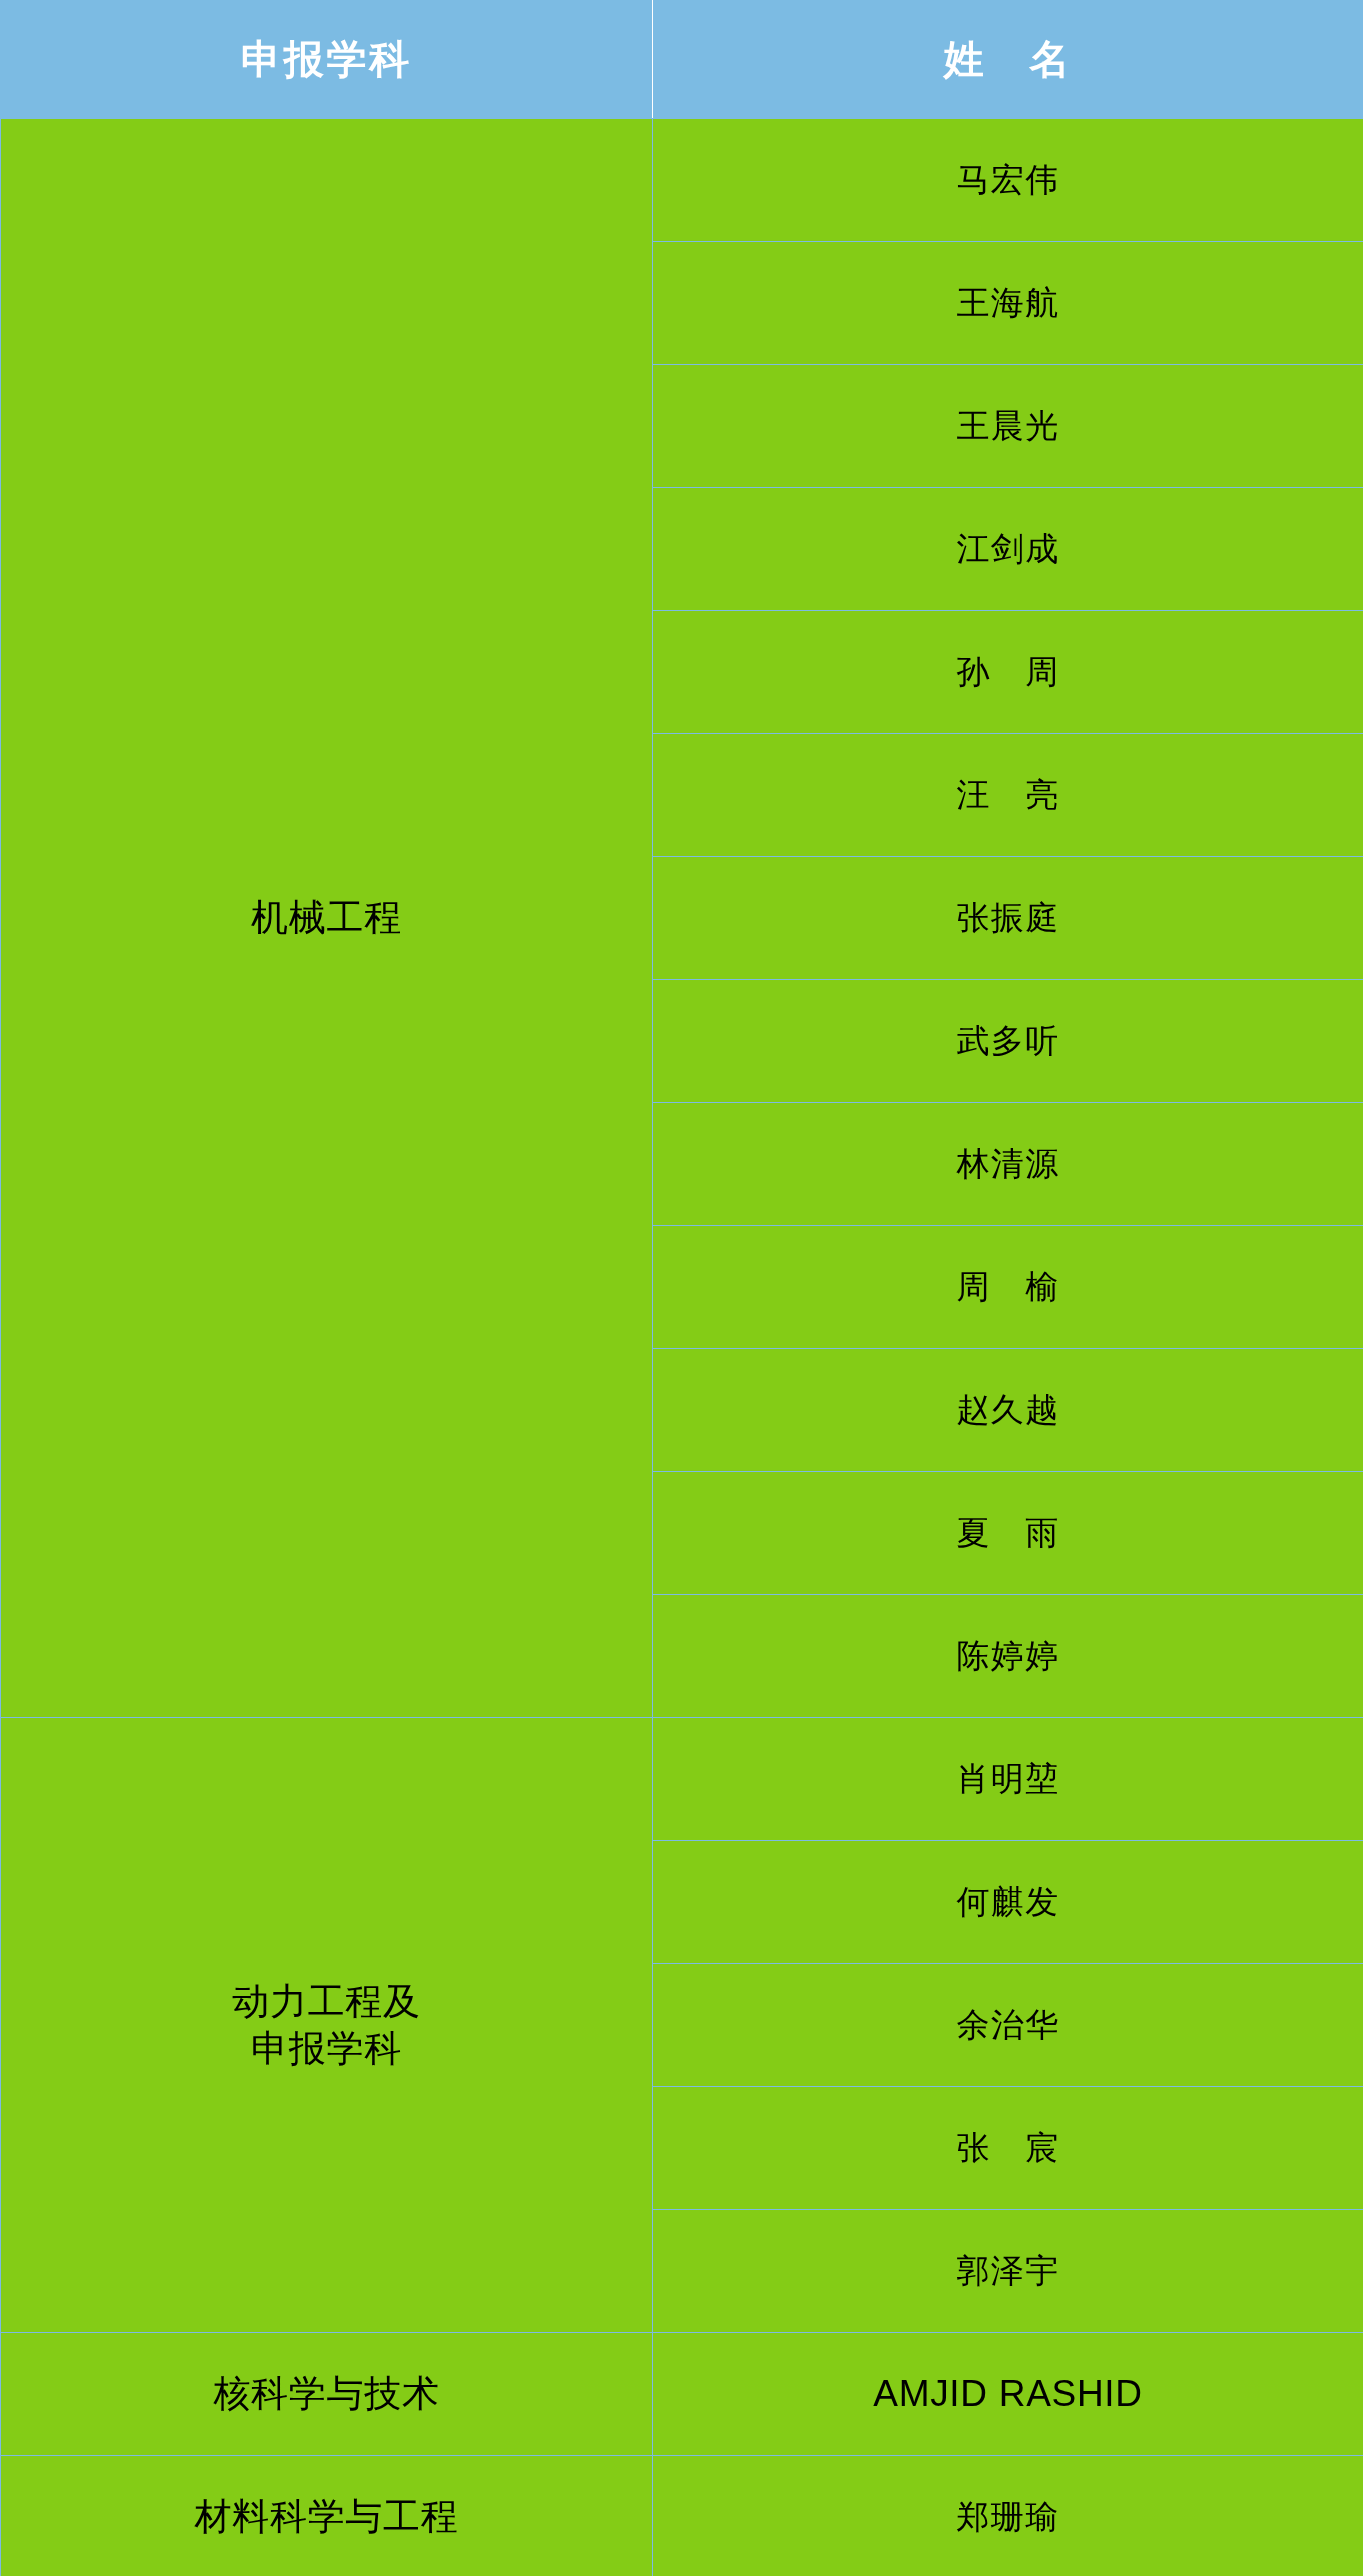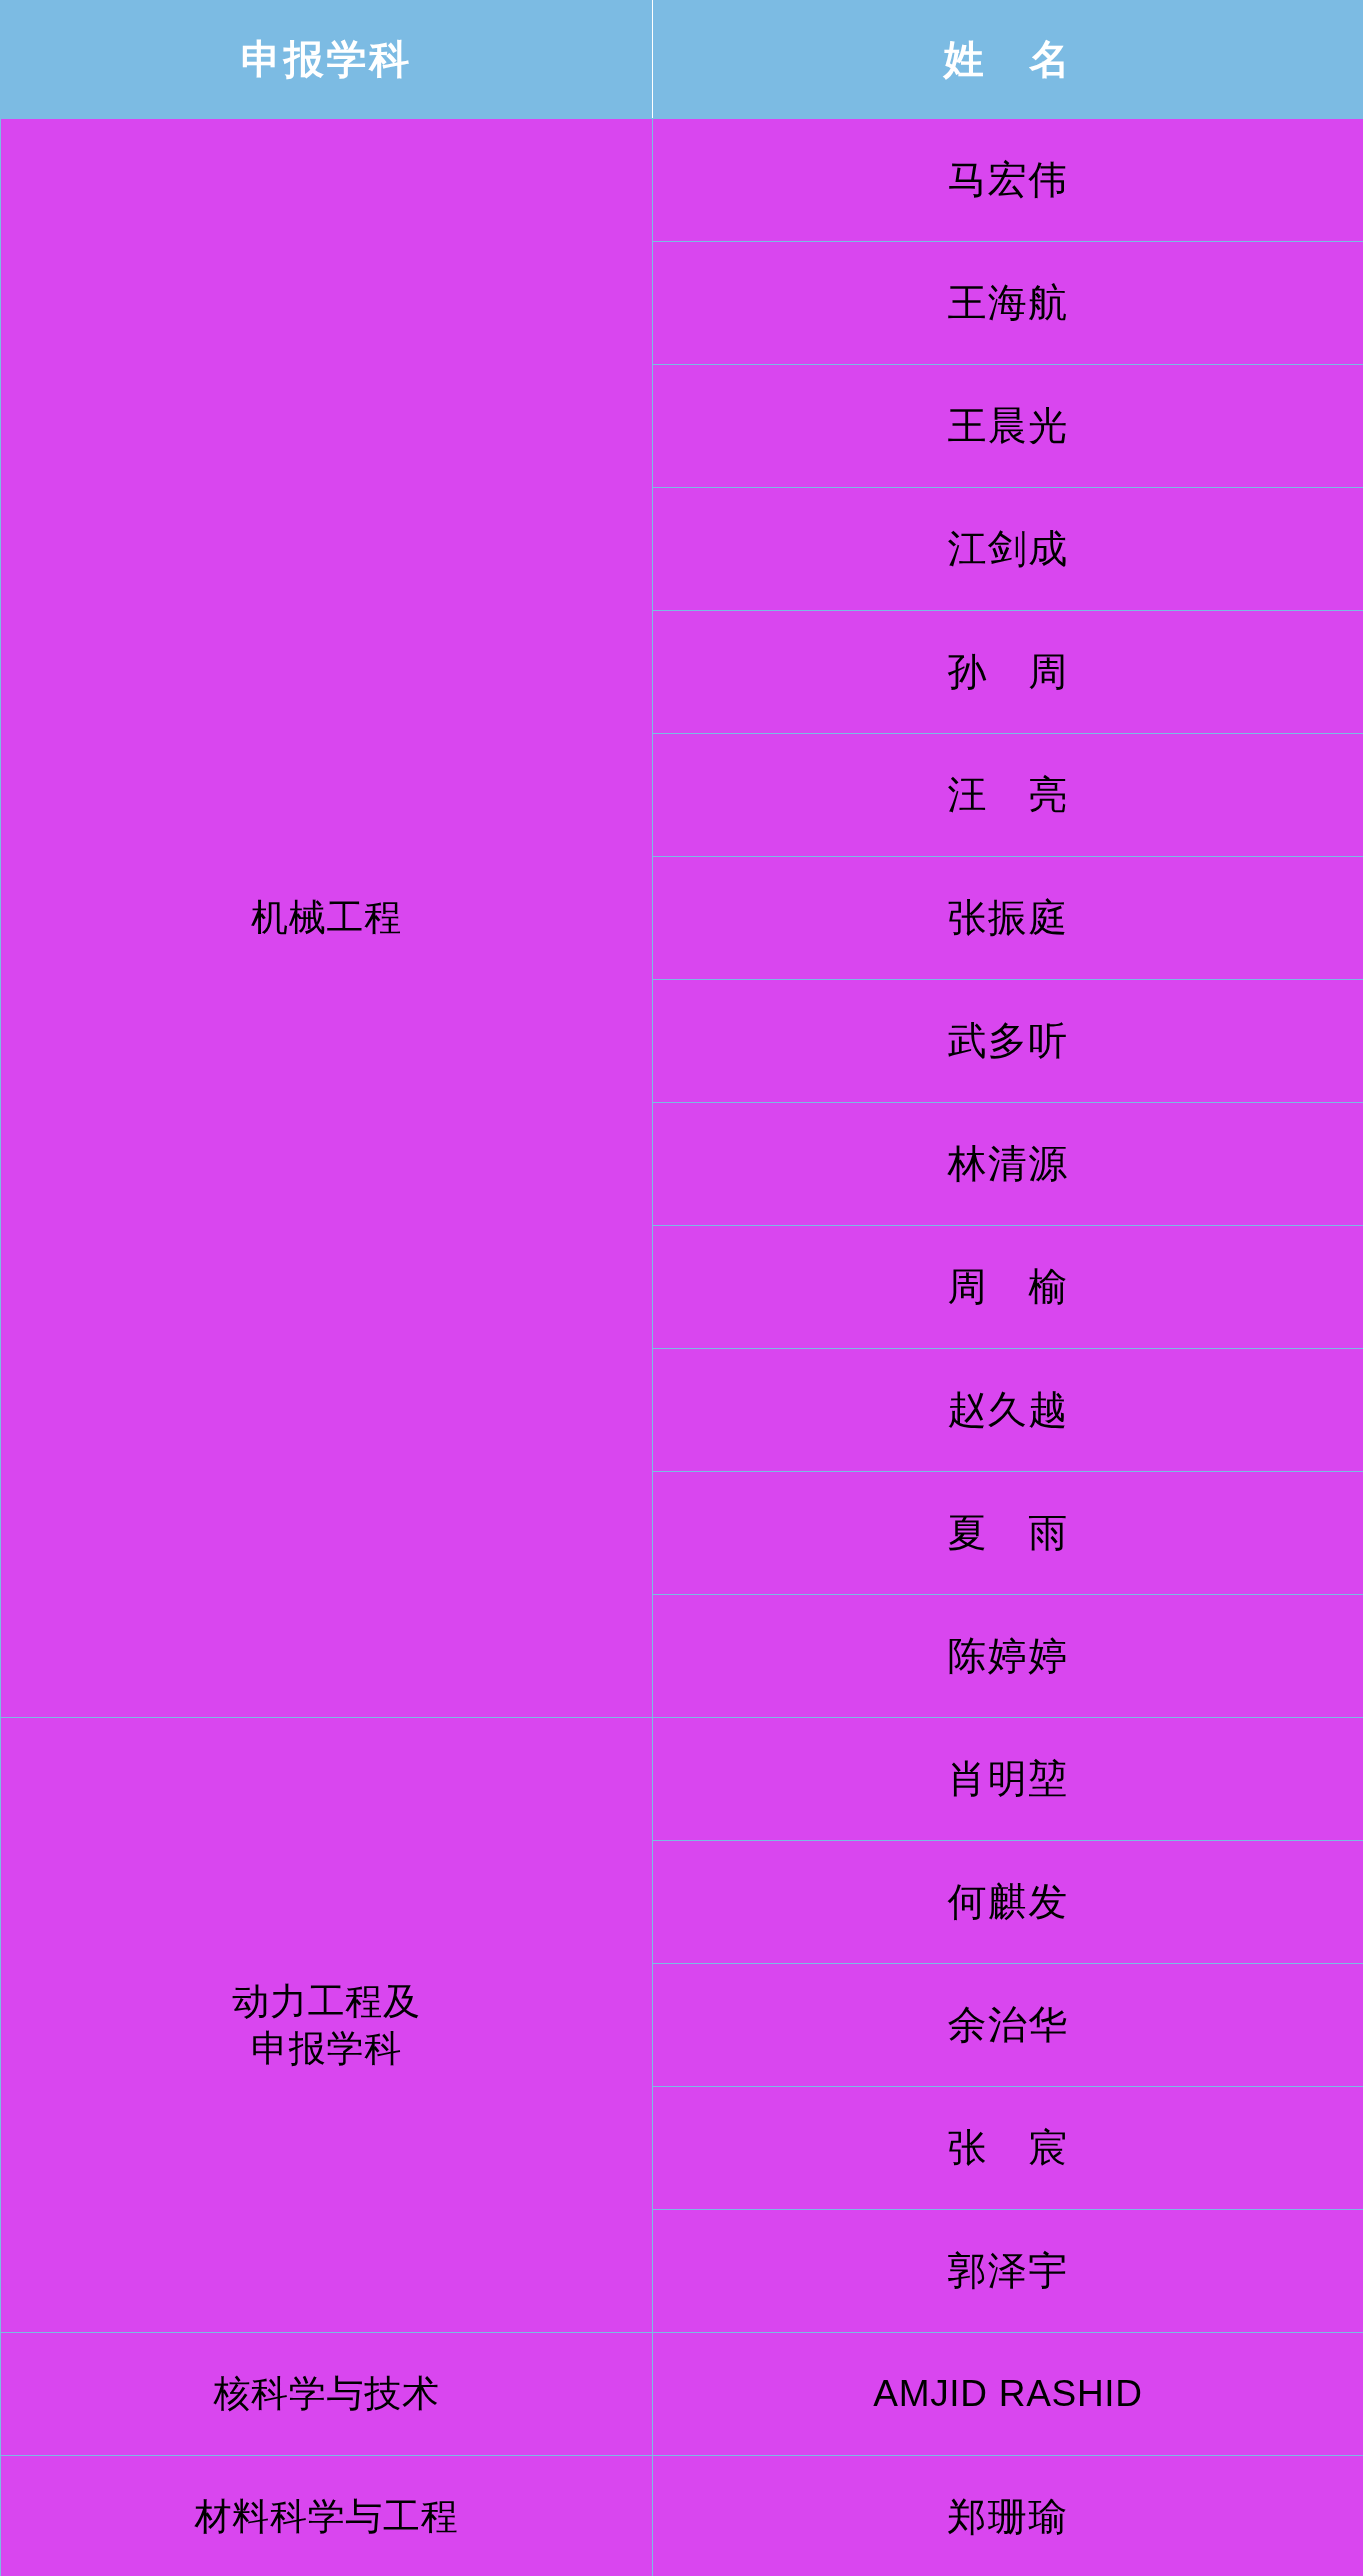--- a/index.html
+++ b/index.html
@@ -7,21 +7,21 @@
     padding: 0;
     background: #ffffff;
   }
   body {
     font-family: "Liberation Sans", "DejaVu Sans", sans-serif;
   }
   .sheet {
     width: 1364px;
     height: 2576px;
     box-sizing: border-box;
-    background: #d946ef;
+    background: #84cc16;
     position: relative;
   }
   table.roster {
     border-collapse: collapse;
     table-layout: fixed;
     width: 1364px;
     height: 2576px;
   }
   table.roster col.c-subject { width: 652px; }
   table.roster col.c-name { width: 711px; }
@@ -48,21 +48,21 @@
     color: #000000;
   }
   td.subject {
     font-size: 37px;
     font-weight: normal;
     line-height: 1.28;
     letter-spacing: 0.7px;
     white-space: pre-line;
   }
   td.name {
-    font-size: 39px;
+    font-size: 33px;
     font-weight: normal;
     letter-spacing: 1.4px;
     height: 120px;
   }
   td.name.latin {
     letter-spacing: 0.7px;
     font-size: 37px;
     margin-top: 48px;
   }
 </style>

